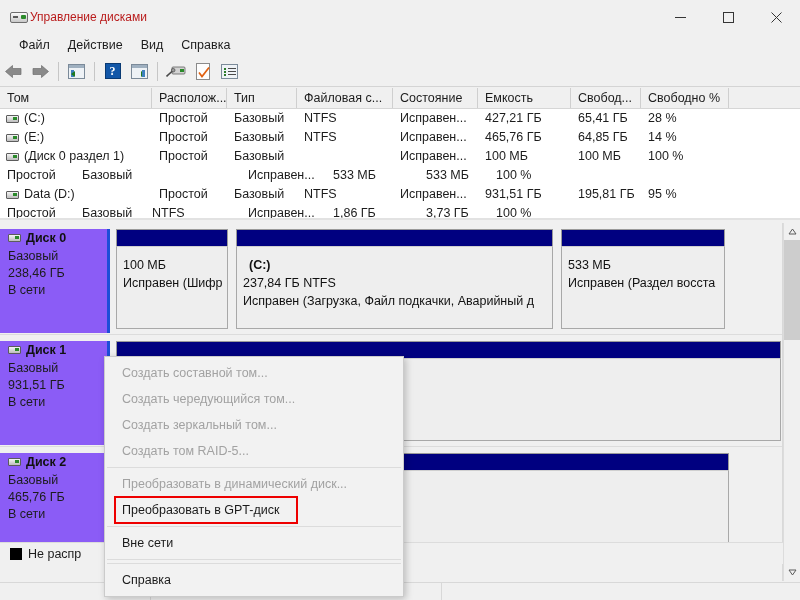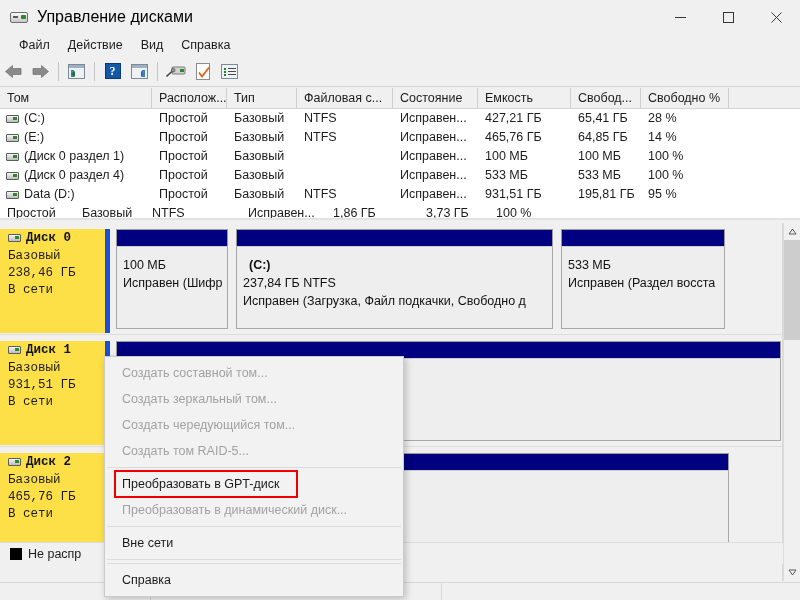--- a/index.html
+++ b/index.html
@@ -56,23 +56,23 @@
     background: #2a8a2a;
     border-radius: 1px;
   }
   .title-icon .drv-slot {
     position: absolute;
     left: 3px; top: 7px;
     width: 5px; height: 2px;
     background: #5a5a5a;
   }
   .title-text {
-    margin-left: 9px;
-    font-size: 16px;
-    color: #000000;
+    margin-left: 2px;
+    font-size: 12px;
+    color: #b91c1c;
     white-space: nowrap;
   }
   .win-buttons {
     position: absolute;
     right: 0; top: 0;
     height: 34px;
     display: flex;
   }
   .win-btn {
     width: 48px; height: 34px;
@@ -294,24 +294,23 @@
     border-bottom: 1px solid #dcdcdc;
     box-sizing: border-box;
     padding: 6px 0 0 0;
     display: flex;
   }
   .disk-info {
     width: 110px;
     flex: 0 0 110px;
     padding: 2px 0 0 8px;
     box-sizing: border-box;
-    background: #fde047;
-    border-right: 5px solid #1d4ed8;
+    background: #8b5cf6;
+    border-right: 3px solid #1d4ed8;
     height: 104px;
-    font-family: Liberation Mono, monospace;
   }
   .disk-info .dtitle {
     font-size: 12.5px;
     font-weight: bold;
     color: #111;
     display: flex;
     align-items: center;
     margin-bottom: 3px;
     white-space: nowrap;
   }
@@ -609,24 +608,20 @@
         <div class="vr-cell" style="width:75px">Простой</div>
         <div class="vr-cell" style="width:70px">Базовый</div>
         <div class="vr-cell" style="width:96px"></div>
         <div class="vr-cell" style="width:85px">Исправен...</div>
         <div class="vr-cell" style="width:93px">100 МБ</div>
         <div class="vr-cell" style="width:70px">100 МБ</div>
         <div class="vr-cell" style="width:88px">100 %</div>
       </div>
 
       <div class="vol-row">
-        <div class="vr-cell first" style="width:152px">
-          <span class="mini-drv"></span>
-          <span>(Диск 0 раздел 4)</span>
-        </div>
         <div class="vr-cell" style="width:75px">Простой</div>
         <div class="vr-cell" style="width:70px">Базовый</div>
         <div class="vr-cell" style="width:96px"></div>
         <div class="vr-cell" style="width:85px">Исправен...</div>
         <div class="vr-cell" style="width:93px">533 МБ</div>
         <div class="vr-cell" style="width:70px">533 МБ</div>
         <div class="vr-cell" style="width:88px">100 %</div>
       </div>
 
       <div class="vol-row">
@@ -676,21 +671,21 @@
               <div class="pl b"></div>
               <div class="pl">100 МБ</div>
               <div class="pl">Исправен (Шифр</div>
             </div>
           </div>
           <div class="part" style="width:317px">
             <div class="cap"></div>
             <div class="body">
               <div class="pl b">(C:)</div>
               <div class="pl">237,84 ГБ NTFS</div>
-              <div class="pl">Исправен (Загрузка, Файл подкачки, Свободно д</div>
+              <div class="pl">Исправен (Загрузка, Файл подкачки, Аварийный д</div>
             </div>
           </div>
           <div class="part" style="width:164px">
             <div class="cap"></div>
             <div class="body">
               <div class="pl b"></div>
               <div class="pl">533 МБ</div>
               <div class="pl">Исправен (Раздел восста</div>
             </div>
           </div>
@@ -764,26 +759,26 @@
   </div>
 
   <div class="statusbar">
     <div class="sb-cell" style="width:150px"></div>
     <div class="sb-cell" style="width:290px"></div>
     <div class="sb-cell" style="width:140px;border-right:none"></div>
   </div>
 
   <div class="ctxmenu">
     <div class="ctx-item disabled">Создать составной том...</div>
+    <div class="ctx-item disabled">Создать чередующийся том...</div>
     <div class="ctx-item disabled">Создать зеркальный том...</div>
-    <div class="ctx-item disabled">Создать чередующийся том...</div>
     <div class="ctx-item disabled">Создать том RAID-5...</div>
     <div class="ctx-sep"></div>
+    <div class="ctx-item disabled">Преобразовать в динамический диск...</div>
     <div class="ctx-item highlight">Преобразовать в GPT-диск</div>
-    <div class="ctx-item disabled">Преобразовать в динамический диск...</div>
     <div class="ctx-sep"></div>
     <div class="ctx-item">Вне сети</div>
     <div class="ctx-sep"></div>
     <div class="ctx-sep"></div>
     <div class="ctx-item">Справка</div>
   </div>
 
 </div>
 
 </body></html>

